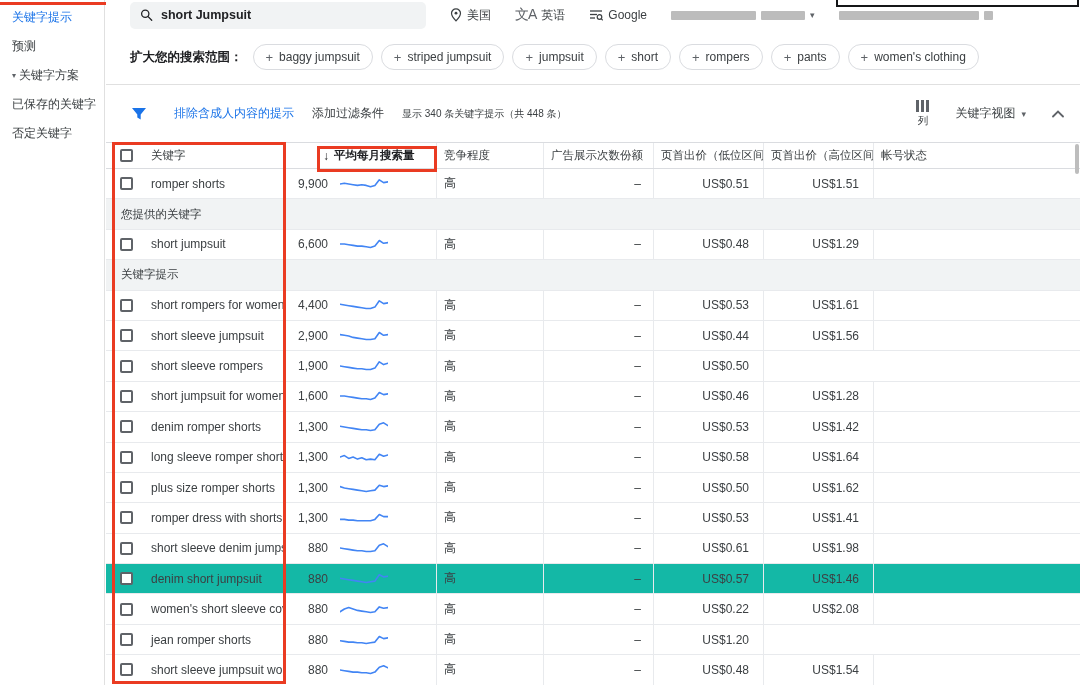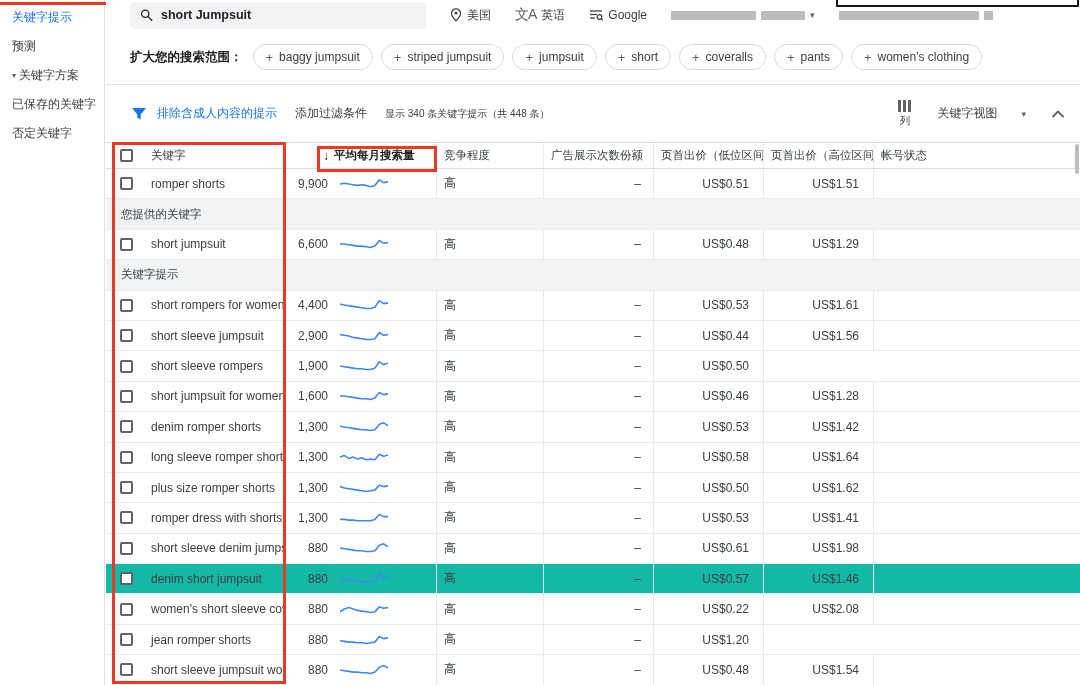--- a/index.html
+++ b/index.html
@@ -38,29 +38,29 @@
   .chips { display: flex; gap: 8px; margin-left: 10px; }
   .chip { height: 26px; border: 1px solid #dadce0; border-radius: 13px; display: flex;
     align-items: center; padding: 0 12px; gap: 6px; font-size: 12px; color: #3c4043;
     cursor: pointer; background: #fff; white-space: nowrap; }
   .chip .plus { color: #5f6368; font-size: 13px; }
 
   
   .toolbar { position: absolute; left: 0; top: 85px; width: 974px; height: 57px;
     display: flex; align-items: center; }
   .funnel { margin-left: 25px; display: flex; align-items: center; }
-  .tb-link { margin-left: 10px; font-size: 12px; color: #1a73e8; cursor: pointer; white-space: nowrap; }
+  .tb-link { margin-left: 27px; font-size: 12px; color: #1a73e8; cursor: pointer; white-space: nowrap; }
   .tb-grey { margin-left: 18px; font-size: 12px; color: #3c4043; cursor: pointer; white-space: nowrap; }
   .tb-summary { margin-left: 18px; font-size: 10px; color: #3c4043; white-space: nowrap; }
   .tb-right { margin-left: auto; display: flex; align-items: center; }
   .cols-group { display: flex; flex-direction: column; align-items: center; gap: 2px; cursor: pointer; }
   .cols-icon { display: flex; gap: 2px; }
   .cols-icon i { width: 3px; height: 12px; background: #5f6368; display: block; }
   .cols-label { font-size: 10.5px; color: #3c4043; }
-  .view-selector { display: flex; align-items: center; gap: 24px; font-size: 12px; color: #3c4043;
+  .view-selector { display: flex; align-items: center; gap: 6px; font-size: 12px; color: #3c4043;
     margin-left: 26px; cursor: pointer; white-space: nowrap; }
   .collapse-btn { margin-left: 26px; margin-right: 16px; cursor: pointer; display: flex; align-items: center; }
 
   
   .table { position: absolute; left: 0; top: 142px; width: 974px; }
   .grid-row { display: grid; grid-template-columns: 35px 145px 150px 107px 110px 110px 110px 1fr; }
   .thead { height: 27px; border-top: 1px solid #dadce0; border-bottom: 1px solid #dadce0;
     font-size: 11.5px; color: #3c4043; }
   .thead .cell { display: flex; align-items: center; overflow: hidden; white-space: nowrap; }
   .trow { height: 30.4px; border-bottom: 1px solid #e8eaed; font-size: 12px; color: #3c4043; background: #fff; }
@@ -175,21 +175,21 @@
           <div class="chip">
     <span class="plus">+</span>
     <span>jumpsuit</span>
   </div>
           <div class="chip">
     <span class="plus">+</span>
     <span>short</span>
   </div>
           <div class="chip">
     <span class="plus">+</span>
-    <span>coveralls</span>
+    <span>rompers</span>
   </div>
           <div class="chip">
     <span class="plus">+</span>
     <span>pants</span>
   </div>
           <div class="chip">
     <span class="plus">+</span>
     <span>women's clothing</span>
   </div>
         </div>

